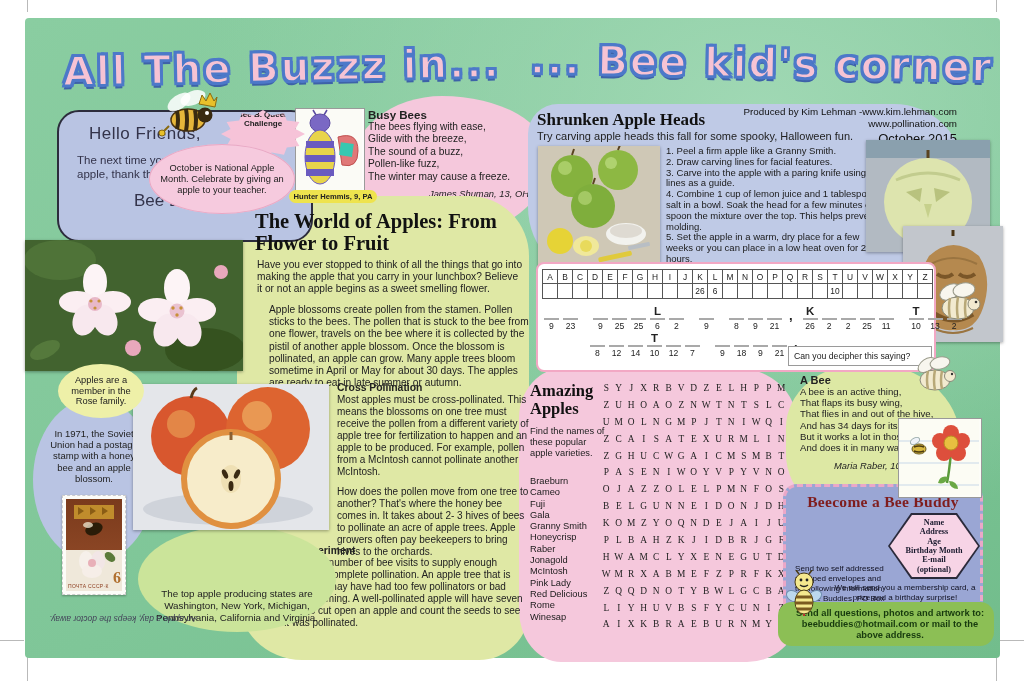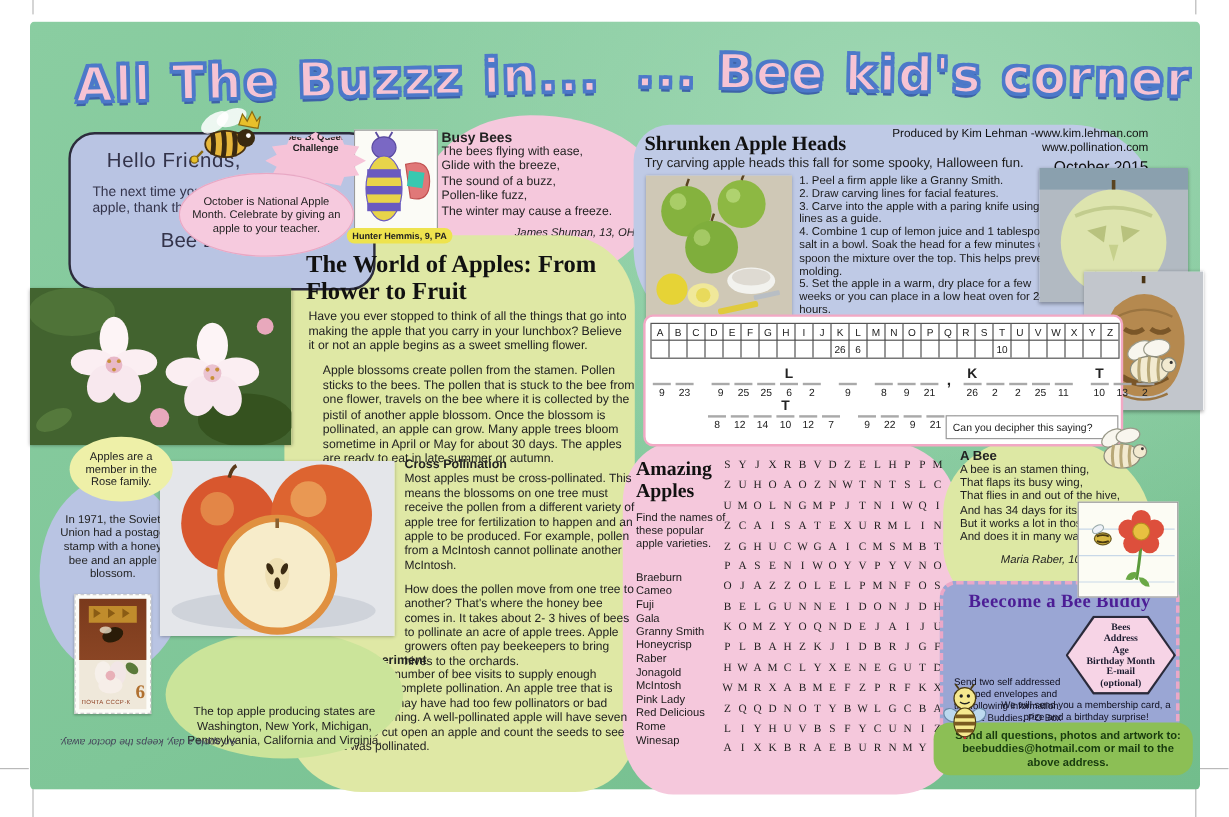--- a/index.html
+++ b/index.html
@@ -148,21 +148,21 @@
   
   #margin-bee1{left:905px;top:262px;width:56px;height:46px;z-index:4;}
   #margin-bee2{left:884px;top:336px;width:52px;height:44px;z-index:4;}
   #flower-drawing{left:873px;top:400px;width:82px;height:78px;background:#fdfdf8;border:1px solid #999;
     z-index:4;overflow:hidden;}
 
   
   #buddy-box{left:758px;top:466px;width:200px;height:132px;background:#9aa6d4;border:3px dashed #eba8c8;
     border-radius:14px;z-index:3;box-sizing:border-box;}
   #buddy-title{margin-top:6px;text-align:center;font-family:"Liberation Serif",serif;font-weight:bold;
-    font-size:15.5px;color:#4c1d95;letter-spacing:.3px;}
+    font-size:15.5px;color:#7f1d1d;letter-spacing:.3px;}
   #buddy-body{position:absolute;left:9px;top:30px;width:96px;font-size:8.1px;line-height:9.9px;color:#101020;margin-top:47px;}
   #buddy-hex-outer{position:absolute;left:102px;top:26px;width:92px;height:66px;background:#2a2a3a;
     clip-path:polygon(25% 0,75% 0,100% 50%,75% 100%,25% 100%,0 50%);}
   #buddy-hex-inner{position:absolute;left:2px;top:2px;width:88px;height:62px;background:#f7d4e6;
     clip-path:polygon(25% 0,75% 0,100% 50%,75% 100%,25% 100%,0 50%);
     display:flex;flex-direction:column;align-items:center;justify-content:center;}
   #hex-lines div{font-family:"Liberation Serif",serif;font-weight:bold;font-size:8.2px;line-height:9.4px;
     color:#1a1a2e;text-align:center;}
   #buddy-promise{position:absolute;left:44px;top:96px;width:150px;font-size:8.1px;line-height:9.6px;
     text-align:center;color:#101020;}
@@ -614,21 +614,21 @@
           </span>
           <span class="cgroup">
             <span class="cl">
               <span class="cl-l">&nbsp;</span>
               <span class="cl-line"></span>
               <span class="cl-n">9</span>
             </span>
             <span class="cl">
               <span class="cl-l">&nbsp;</span>
               <span class="cl-line"></span>
-              <span class="cl-n">22</span>
+              <span class="cl-n">18</span>
             </span>
             <span class="cl">
               <span class="cl-l">&nbsp;</span>
               <span class="cl-line"></span>
               <span class="cl-n">9</span>
             </span>
             <span class="cl">
               <span class="cl-l">&nbsp;</span>
               <span class="cl-line"></span>
               <span class="cl-n">21</span>
@@ -932,21 +932,21 @@
           <span class="ws-cell">N</span>
           <span class="ws-cell">M</span>
           <span class="ws-cell">Y</span>
           <span class="ws-cell">I</span>
         </div>
       </div>
 
     <div class="abs" id="abee-blob">
       <div id="abee-title">A Bee</div>
       <div id="abee-lines">
-          <div>A bee is an stamen thing,</div>
+          <div>A bee is an active thing,</div>
           <div>That flaps its busy wing,</div>
           <div>That flies in and out of the hive,</div>
           <div>And has 34 days for its life.</div>
           <div>But it works a lot in those 35 days.</div>
           <div>And does it in many ways.</div>
         </div>
       <div id="abee-author">Maria Raber, 10, OH</div>
     </div>
 
     <div class="abs" id="flower-drawing">
@@ -969,21 +969,21 @@
         <ellipse cx="16" cy="22" rx="5" ry="3" fill="#eef2f8" stroke="#9aa" transform="rotate(-30 16 22)"></ellipse>
       </svg>
     </div>
 
     <div class="abs" id="buddy-box">
       <div id="buddy-title">Beecome a Bee Buddy</div>
       <div id="buddy-body">Send two self addressed stamped envelopes and the following information to: Bee Buddies, PO Box 2743, Austin, TX 78768.</div>
       <div id="buddy-hex-outer">
         <div id="buddy-hex-inner">
           <div id="hex-lines">
-              <div>Bees</div>
+              <div>Name</div>
               <div>Address</div>
               <div>Age</div>
               <div>Birthday Month</div>
               <div>E-mail</div>
               <div>(optional)</div>
             </div>
         </div>
       </div>
       <div id="buddy-promise">We will send you a membership card, a prize and a birthday surprise!</div>
     </div>

